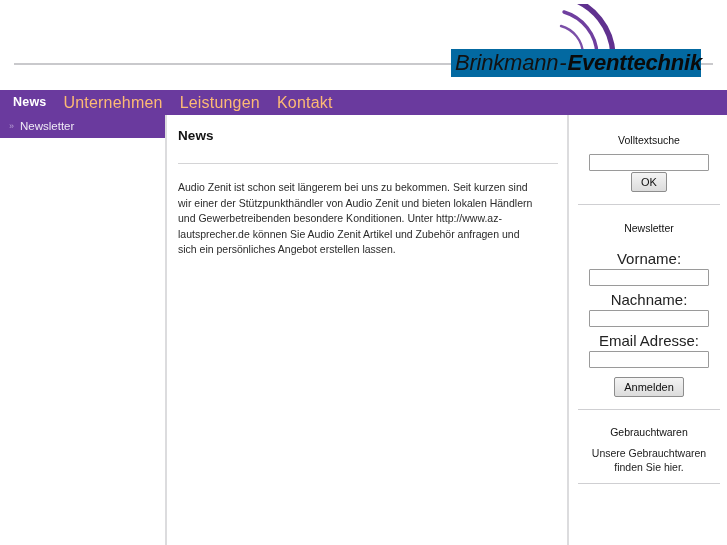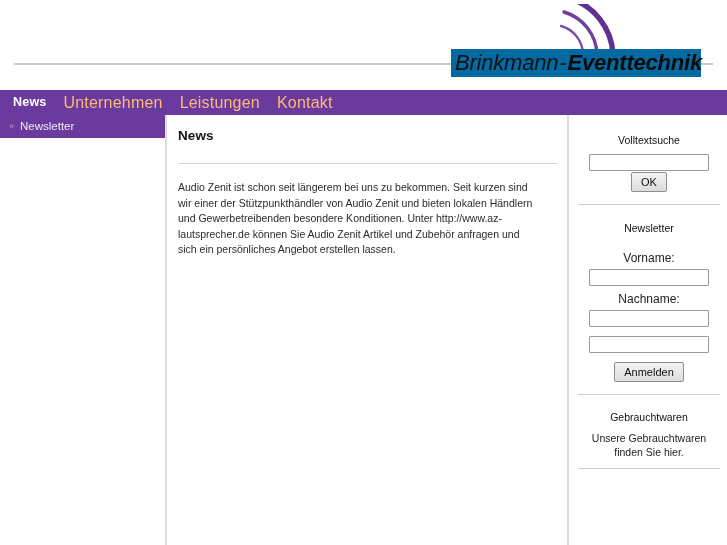--- a/index.html
+++ b/index.html
@@ -202,21 +202,21 @@
     padding: 0;
     line-height: 14px;
   }
   .side-rule {
     height: 1px;
     background: #cfcfd2;
     width: 142px;
     margin: 0;
   }
   .side-label {
-    font-size: 12px;
+    font-size: 15px;
     color: #222222;
     line-height: 15px;
     margin: 0;
   }
   .side-input {
     width: 120px;
     height: 17px;
     border: 1px solid #9a9a9a;
     background: #ffffff;
     font-family: "Liberation Sans", sans-serif;
@@ -321,20 +321,21 @@
     <div class="spacer-9"></div>
 
     <div class="side-label">Vorname:</div>
     <input class="side-input" type="text" value="" placeholder="" style="">
 
     <div class="spacer-6"></div>
     <div class="side-label">Nachname:</div>
     <input class="side-input" type="text" value="" placeholder="" style="">
 
     <div class="spacer-6"></div>
+    <div class="side-label">Email Adresse:</div>
     <input class="side-input" type="text" value="" placeholder="" style="">
 
     <div class="spacer-9"></div>
     <button class="side-button">Anmelden</button>
   </div>
 
   <div class="spacer-12"></div>
   <div class="side-rule"></div>
 
   <div id="gebraucht-block">

